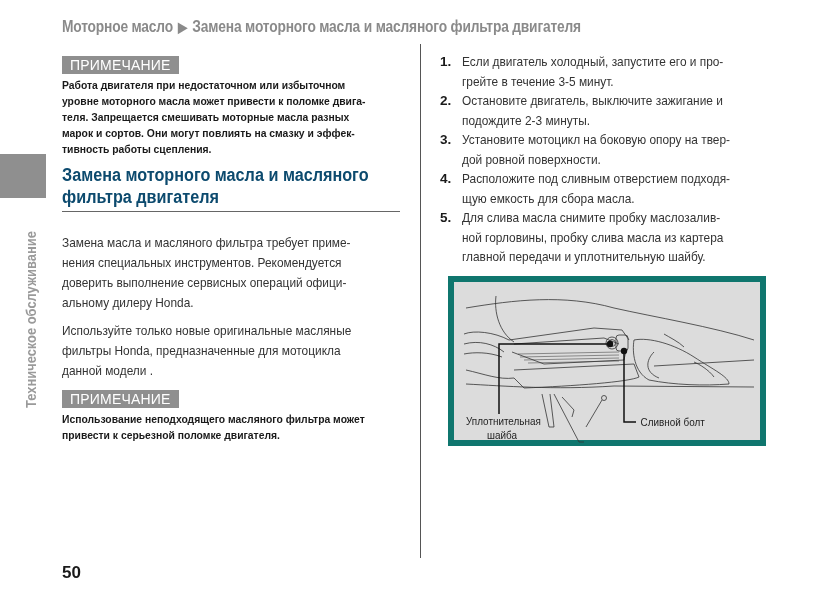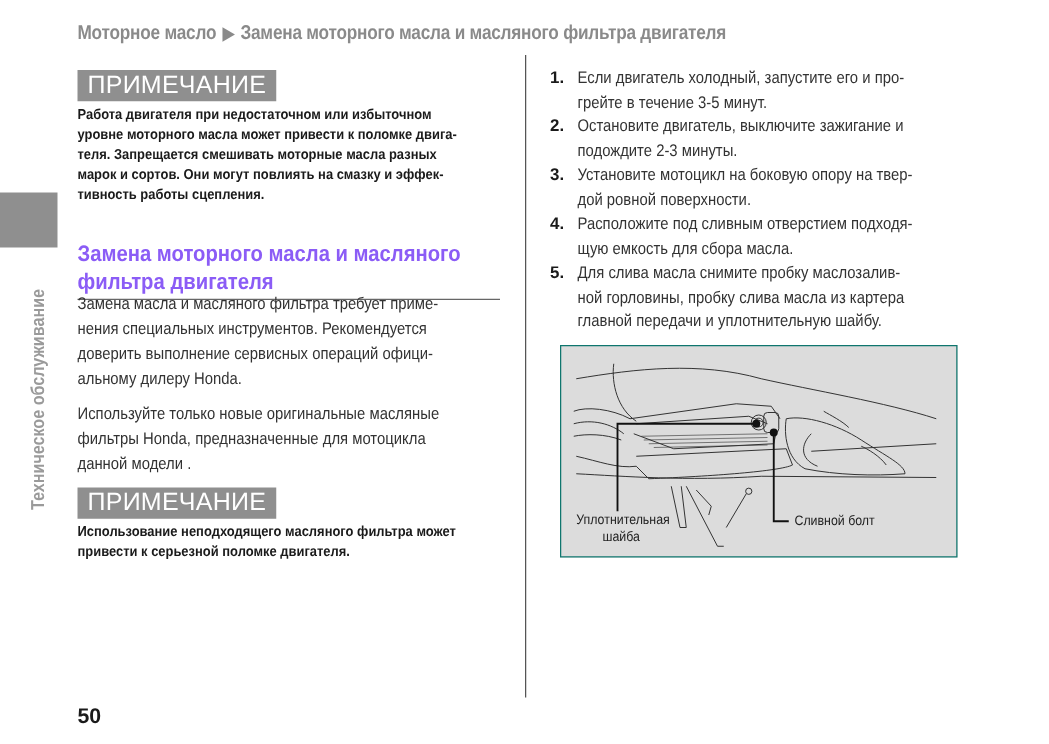--- a/index.html
+++ b/index.html
@@ -16,45 +16,45 @@
   .side-tab {
     position:absolute; left:0; top:154px; width:46px; height:44px; background:#8f8f8f;
   }
   .side-label {
     position:absolute; left:22px; top:408px; transform-origin:left top;
     transform:rotate(-90deg) scaleX(0.86);
     font-size:15px; font-weight:bold; color:#9a9a9a; white-space:nowrap;
   }
   .col-left { position:absolute; left:62px; top:56px; width:340px; }
   .note-label {
-    display:inline-block; background:#8f8f8f; color:#fff; font-size:20px;
+    display:inline-block; background:#8f8f8f; color:#fff; font-size:14px;
     padding:1px 8px 1px 8px; letter-spacing:0.2px;
   }
   .note-text {
     font-size:11.5px; font-weight:bold; line-height:16px; margin-top:3px; color:#1a1a1a;
     transform:scaleX(0.9); transform-origin:left top; width:376px;
   }
   .section-title {
-    position:absolute; left:62px; top:192px; width:338px;
-    font-size:18px; font-weight:bold; line-height:22px; color:#8b5cf6;
+    position:absolute; left:62px; top:164px; width:338px;
+    font-size:18px; font-weight:bold; line-height:22px; color:#0c4a6e;
     border-bottom:1px solid #666; padding-bottom:3px;
   }
   .section-title span { display:block; transform:scaleX(0.9); transform-origin:left top; width:380px; }
   .para {
     position:absolute; left:62px; width:380px; font-size:13.5px; line-height:20px; color:#333;
     transform:scaleX(0.88); transform-origin:left top;
   }
   .divider { position:absolute; left:420px; top:44px; width:1px; height:514px; background:#555; }
   .steps { position:absolute; left:440px; top:52px; width:340px; }
   .step { display:flex; font-size:13.5px; line-height:19.5px; color:#333; }
   .step .num { width:22px; font-weight:bold; color:#1a1a1a; flex:none; }
   .step .txt { width:360px; transform:scaleX(0.88); transform-origin:left top; }
   .figure {
     position:absolute; left:448px; top:276px; width:318px; height:170px;
-    background:#dcdcdc; border:1px solid #0f766e; box-sizing:border-box;
+    background:#dcdcdc; border:6px solid #0f766e; box-sizing:border-box;
   }
   .figure svg { position:absolute; left:0; top:0; }
   .callout { position:absolute; font-size:11px; color:#222; line-height:14px; text-align:center; transform:scaleX(0.9); }
   .page-num { position:absolute; left:62px; top:563px; font-size:17px; font-weight:bold; color:#1a1a1a; }
 </style>
 </head>
 <body>
 
 <div class="header">
   <span>Моторное масло</span><span class="arrow">▶</span><span>Замена моторного масла и масляного фильтра двигателя</span>

